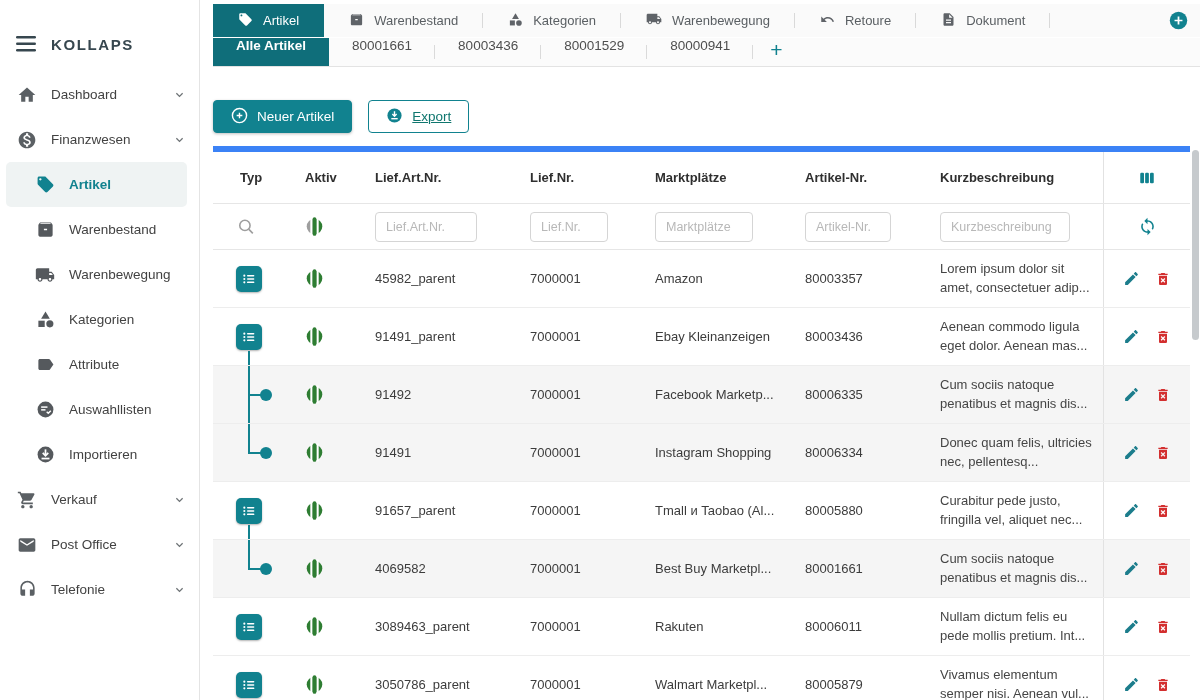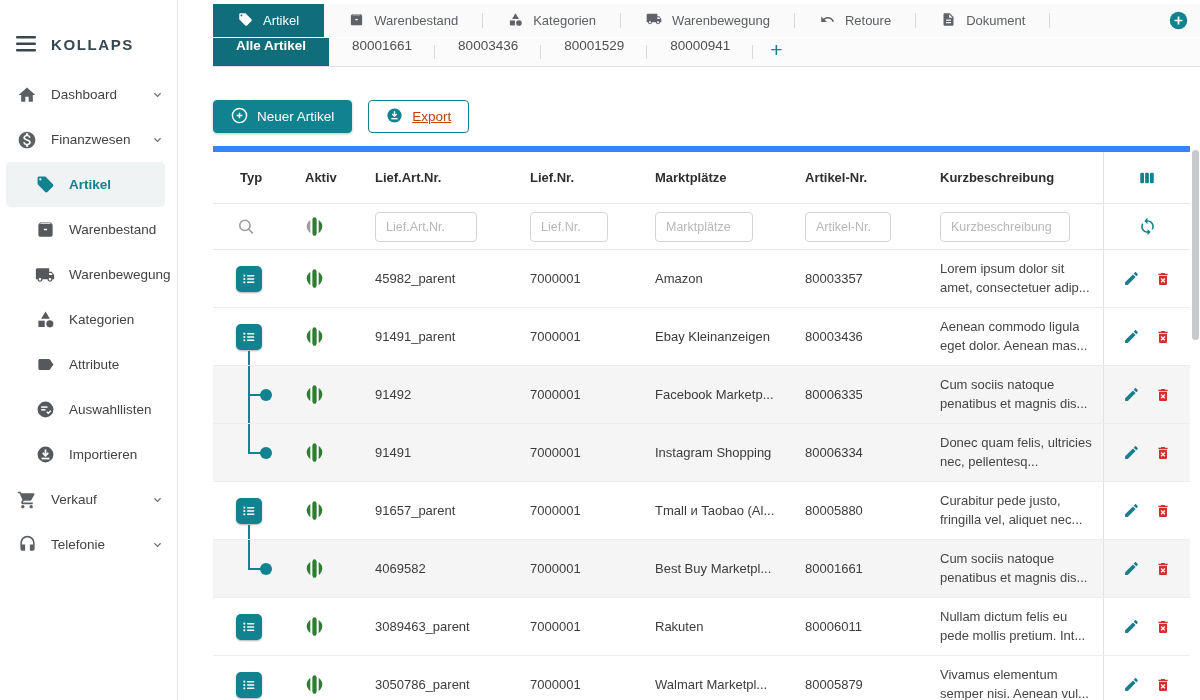--- a/index.html
+++ b/index.html
@@ -3,21 +3,21 @@
 <meta charset="utf-8">
 <style>
   * { box-sizing: border-box; }
   html,body { margin:0; padding:0; }
   body {
     width:1200px; height:700px; position:relative; overflow:hidden;
     background:#fff; font-family:"Liberation Sans", sans-serif; color:#3c3c3c;
     -webkit-font-smoothing:antialiased;
   }
   
-  .sidebar { position:absolute; left:0; top:0; width:178px; height:700px;
+  .sidebar { position:absolute; left:0; top:0; width:200px; height:700px;
              background:#fff; border-right:1px solid #e4e4e4; z-index:10; }
   .logo-row { display:flex; align-items:center; gap:15px; padding:30px 16px 0 16px; height:58px; }
   .logo-text { font-size:15px; font-weight:bold; letter-spacing:1.6px; color:#37474f; }
   .nav { margin-top:14px; }
   .nav-item { display:flex; align-items:center; height:45px; padding:0 12px 0 16px;
               color:#424242; cursor:pointer; }
   .nav-item .nav-icon { width:22px; display:flex; justify-content:center; margin-right:13px; flex:none; }
   .nav-item .nav-label { flex:1; font-size:13.5px; white-space:nowrap; }
   .nav-item .chev { flex:none; display:flex; }
   .nav-item.sub { padding-left:28px; margin:0 12px 0 6px; border-radius:5px; height:45px; }
@@ -41,21 +41,21 @@
   .itab.active { background:#0f6e7a; color:#fff; font-weight:bold; }
   .itab.active::after { display:none; }
   .itab.plus { color:#11828f; font-size:21px; font-weight:normal; padding:0 17px; }
   .itab.plus::after { display:none; }
   
   .toolbar { position:absolute; left:13px; top:100px; right:6px; display:flex; align-items:center; }
   .btn { height:33px; border-radius:4px; display:flex; align-items:center; gap:9px;
          padding:0 17px; font-size:13.5px; cursor:pointer; font-family:inherit; }
   .btn-primary { background:#11828f; color:#fff; border:1px solid #11828f;
                  box-shadow:0 1px 3px rgba(0,0,0,.25); font-weight:500; }
-  .btn-outline { background:#fff; color:#c2410c; border:1px solid #11828f; margin-left:16px;text-decoration:underline; }
+  .btn-outline { background:#fff; color:#0f766e; border:1px solid #11828f; margin-left:16px;text-decoration:underline; }
   .toolbar-right { margin-left:auto; display:flex; gap:13px; }
   .toolbar-right .btn { margin-left:0; font-weight:500; }
   
   .table { position:absolute; left:13px; top:146px; width:977px; background:#fff; }
   .trow { display:grid; grid-template-columns:65px 70px 155px 125px 150px 135px 190px 87px; }
   .thead { height:58px; align-items:center; font-weight:bold; font-size:13px; color:#2f2f2f;
            border-top:6px solid #3b82f6; border-bottom:1px solid #e6e6e6; }
   .tfilter { height:46px; align-items:center; border-bottom:1px solid #e6e6e6; }
   .tdata { height:58px; align-items:center; font-size:13px; color:#3c3c3c;
            border-bottom:1px solid #ededed; background:#fff; }
@@ -213,20 +213,33 @@
         </span>
       <span class="nav-label">Verkauf</span>
       <span class="chev">
           <svg width="15" height="15" viewBox="0 0 24 24">
             <path d="M7 10l5 5 5-5" fill="none" stroke="#6d7275" stroke-width="2"></path>
           </svg>
         </span>
     </div>
 
 
+    <div class="nav-item">
+      <span class="nav-icon">
+          <svg width="20" height="20" viewBox="0 0 24 24">
+            <path fill="#5b6064" d="M20 4H4c-1.1 0-1.99.9-1.99 2L2 18c0 1.1.9 2 2 2h16c1.1 0 2-.9 2-2V6c0-1.1-.9-2-2-2zm0 4l-8 5-8-5V6l8 5 8-5v2z"></path>
+          </svg>
+        </span>
+      <span class="nav-label">Post Office</span>
+      <span class="chev">
+          <svg width="15" height="15" viewBox="0 0 24 24">
+            <path d="M7 10l5 5 5-5" fill="none" stroke="#6d7275" stroke-width="2"></path>
+          </svg>
+        </span>
+    </div>
 
     <div class="nav-item">
       <span class="nav-icon">
           <svg width="19" height="19" viewBox="0 0 24 24">
             <path fill="#5b6064" d="M12 1c-4.97 0-9 4.03-9 9v7c0 1.66 1.34 3 3 3h3v-8H5v-2c0-3.87 3.13-7 7-7s7 3.13 7 7v2h-4v8h3c1.66 0 3-1.34 3-3v-7c0-4.97-4.03-9-9-9z"></path>
           </svg>
         </span>
       <span class="nav-label">Telefonie</span>
       <span class="chev">
           <svg width="15" height="15" viewBox="0 0 24 24">

